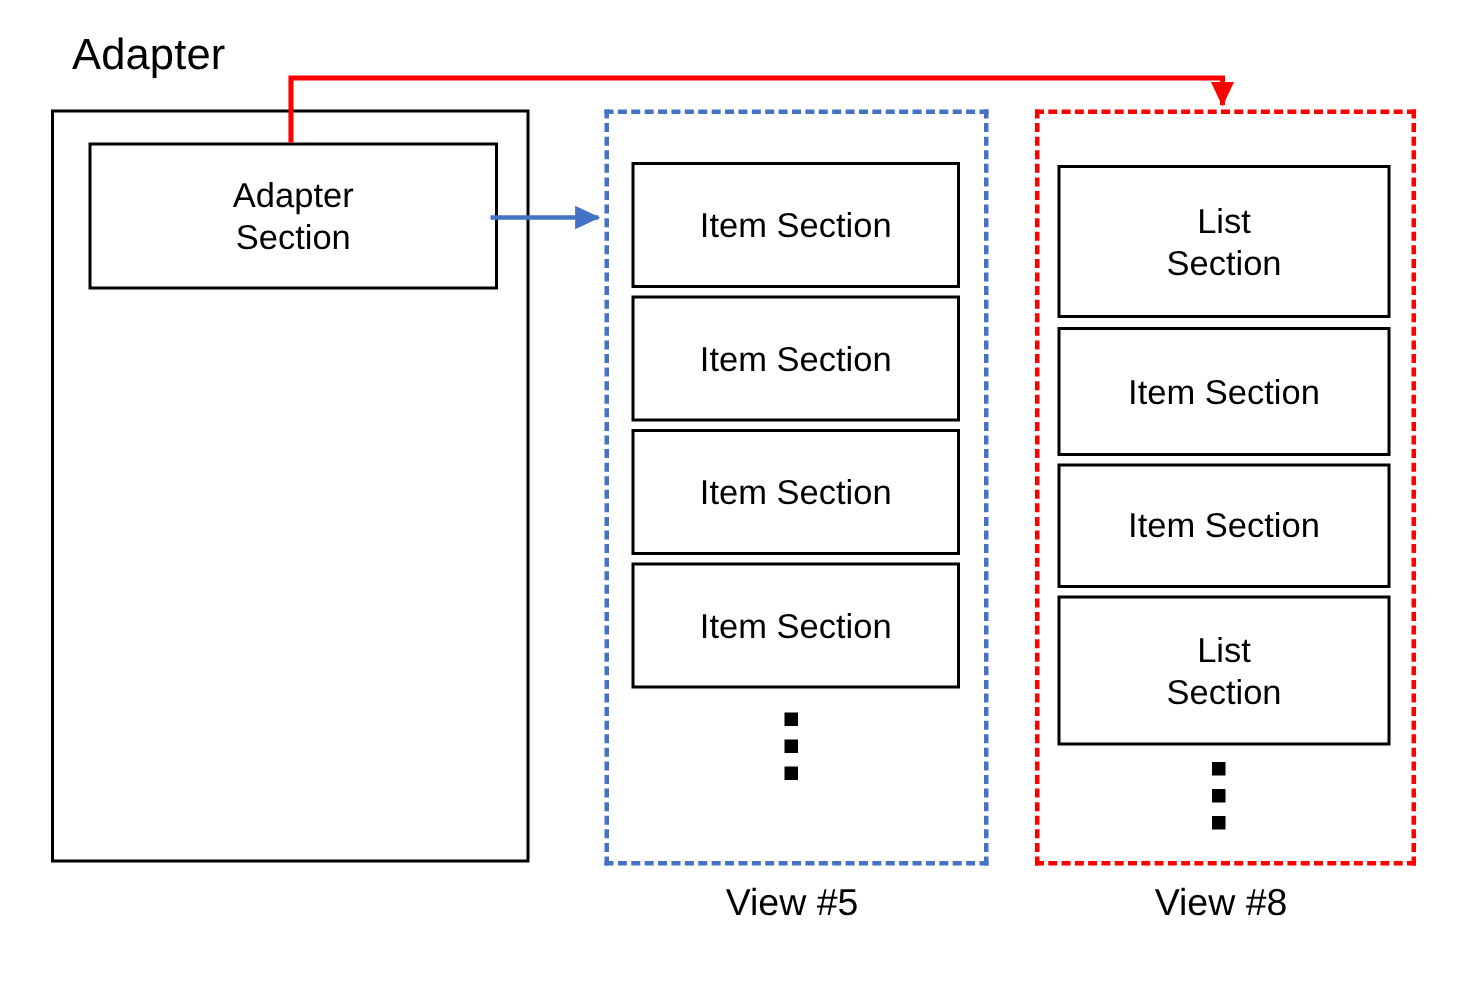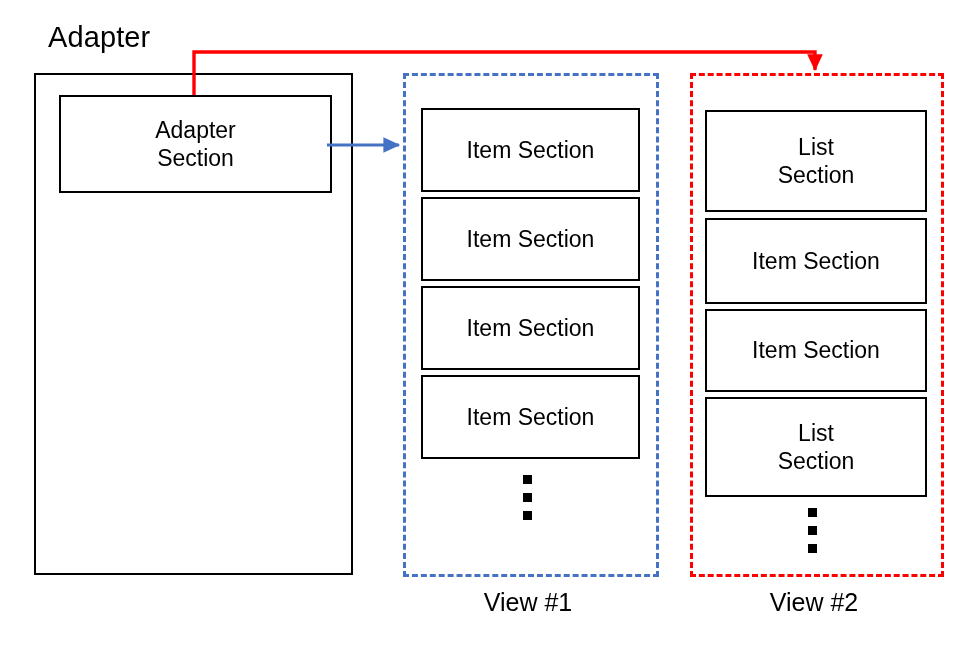--- a/index.html
+++ b/index.html
@@ -156,22 +156,22 @@
       <span class="section-text">Section</span>
     </span>
   </div>
 
   <div class="vdots" style="left:808px; top:508px;">
     <i></i>
       <i></i>
       <i></i>
   </div>
 
-  <div class="view-caption" style="left:403px; top:588px; width:250px;">View #1</div>
-  <div class="view-caption" style="left:690px; top:588px; width:248px;">View #2</div>
+  <div class="view-caption" style="left:403px; top:588px; width:250px;">View #5</div>
+  <div class="view-caption" style="left:690px; top:588px; width:248px;">View #8</div>
 
   <svg id="connectors" viewBox="0 0 978 672">
     <defs>
       <marker id="arrow-blue" markerWidth="6" markerHeight="6" refX="5.2" refY="3" orient="auto" markerUnits="strokeWidth">
         <path d="M0,0.4 L5.6,3 L0,5.6 z" fill="#4472C4"></path>
       </marker>
       <marker id="arrow-red" markerWidth="5.2" markerHeight="5.2" refX="4.6" refY="2.6" orient="auto" markerUnits="strokeWidth">
         <path d="M0,0.3 L4.9,2.6 L0,4.9 z" fill="#FF0000"></path>
       </marker>
     </defs>

